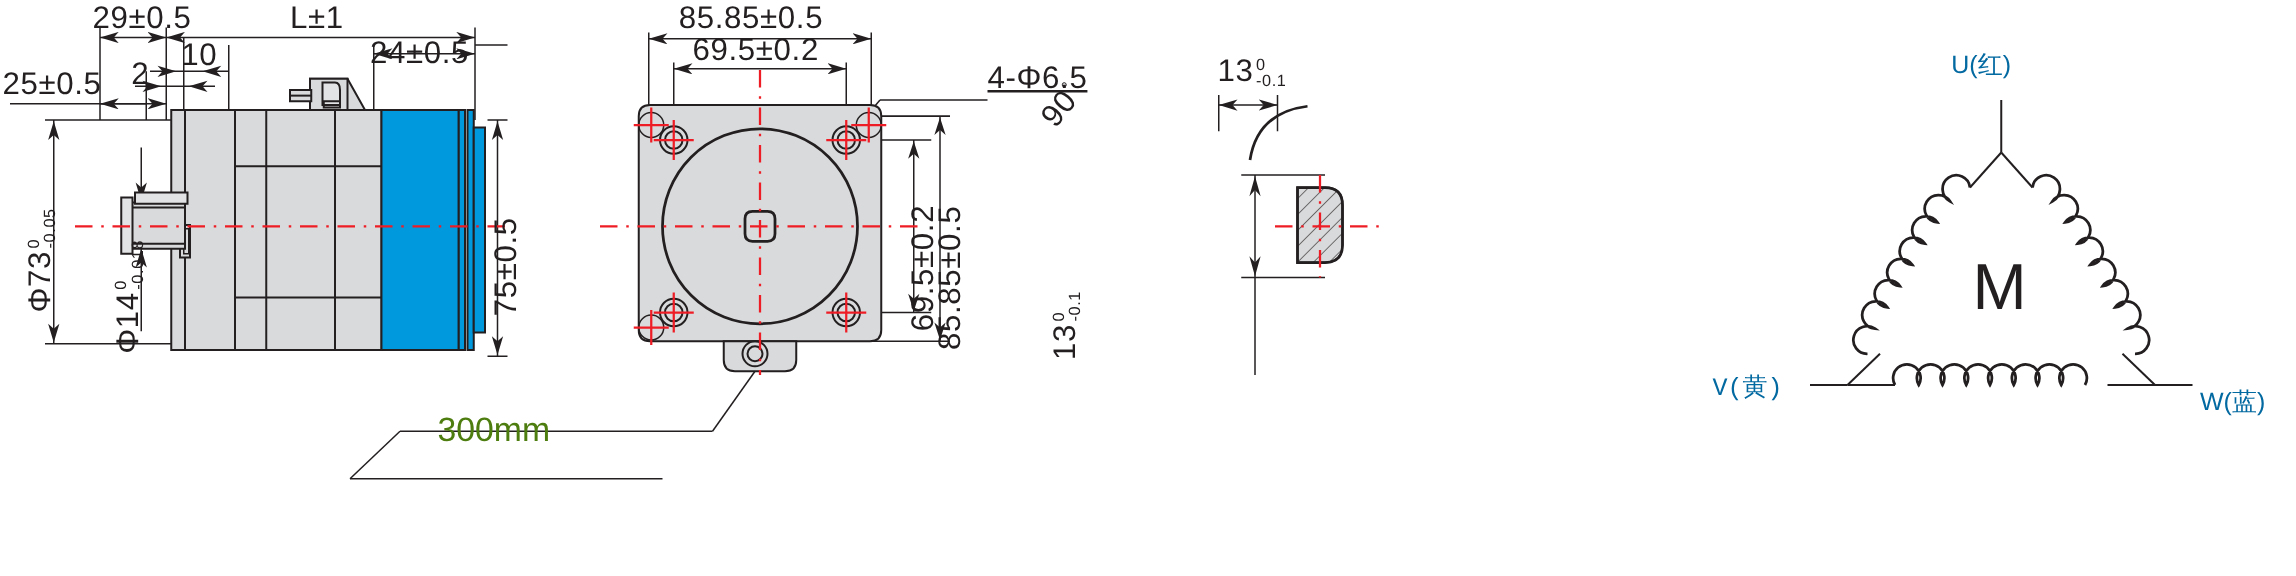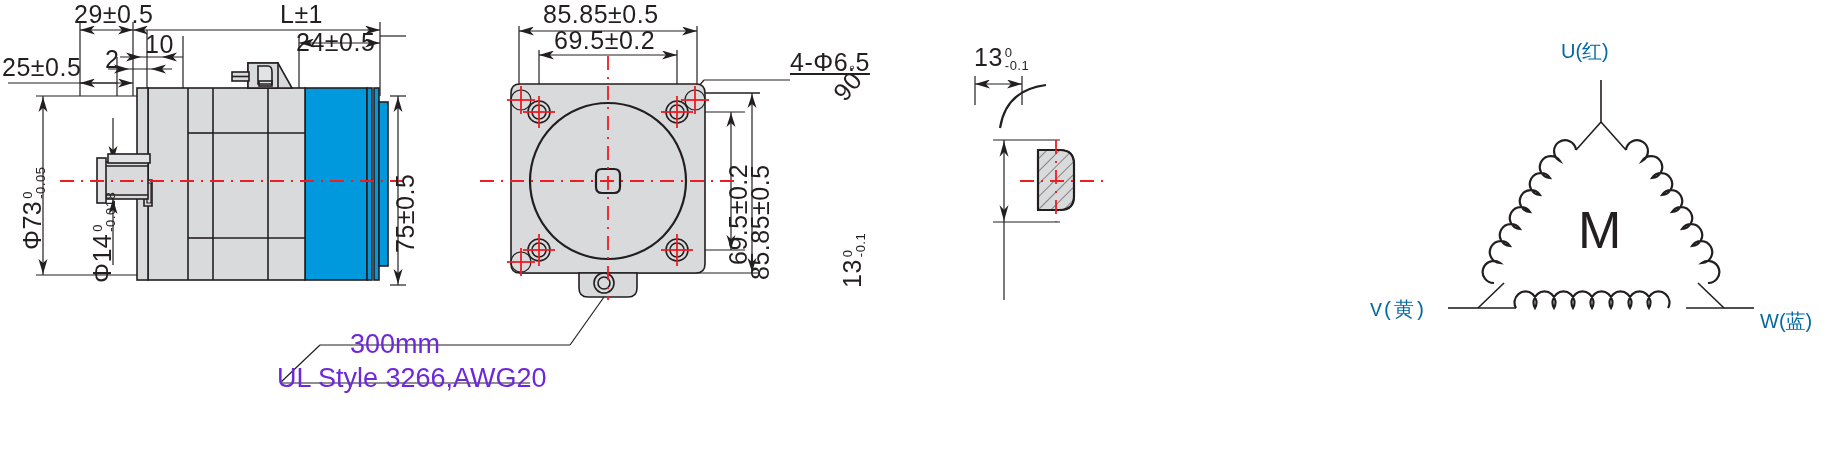--- a/index.html
+++ b/index.html
@@ -33,21 +33,21 @@
     font-style:normal;
     font-size:13px;
     left:2px;
     white-space:nowrap;
   }
   .tolstack i.up{top:-20px;}
   .tolstack i.dn{top:-7px;}
   .note{
     position:absolute;
     font-size:27px;
-    color:#6d28d9;
+    color:#4d7c0f;
     white-space:nowrap;
   }
   .lbl{
     position:absolute;
     font-size:20px;
     color:#0369a1;
     white-space:nowrap;
   }
   .mchar{
     position:absolute;
@@ -353,21 +353,21 @@
         <path d="M1516,308
                  a11,11 0 1,1 19,0 a11,11 0 1,1 19,0
                  a11,11 0 1,1 19,0 a11,11 0 1,1 19,0
                  a11,11 0 1,1 19,0 a11,11 0 1,1 19,0
                  a11,11 0 1,1 19,0 a11,11 0 1,1 19,0" fill="none"></path>
       </g>
     </g>
   </svg>
 
   <div class="dimtext" style="left:74px;  top:2px;">29±0.5</div>
-  <div class="dimtext" style="left:232px; top:2px;margin-left:48px;">L±1</div>
+  <div class="dimtext" style="left:232px; top:2px;">L±1</div>
   <div class="dimtext" style="left:145px; top:32px;">10</div>
   <div class="dimtext" style="left:296px; top:30px;">24±0.5</div>
   <div class="dimtext" style="left:105px; top:47px;">2</div>
   <div class="dimtext" style="left:2px;   top:55px;">25±0.5</div>
 
   <div class="dimtext vert" style="left:20px; top:250px;">
     <span>Φ</span><span>73</span><span class="tolstack"><i class="up">0</i><i class="dn">-0.05</i></span>
   </div>
 
   <div class="dimtext vert" style="left:90px; top:283px;">
@@ -388,20 +388,19 @@
 
   <div class="dimtext" style="left:974px; top:45px;">
     <span>13</span><span class="tolstack"><i class="up">0</i><i class="dn">-0.1</i></span>
   </div>
 
   <div class="dimtext vert" style="left:840px; top:288px;">
     <span>13</span><span class="tolstack"><i class="up">0</i><i class="dn">-0.1</i></span>
   </div>
 
   <div class="note" style="left:350px; top:329px;">300mm</div>
-  <div class="note" style="left:277px; top:363px;">UL Style 3266,AWG20</div>
 
   <div class="lbl" style="left:1561px; top:38px;">U(红)</div>
   <div class="lbl" style="left:1370px; top:296px;font-family:Liberation Mono, monospace;">V(黄)</div>
   <div class="lbl" style="left:1760px; top:308px;">W(蓝)</div>
   <div class="mchar" style="left:1578px; top:200px;">M</div>
 
 </div>
 
 </body></html>

